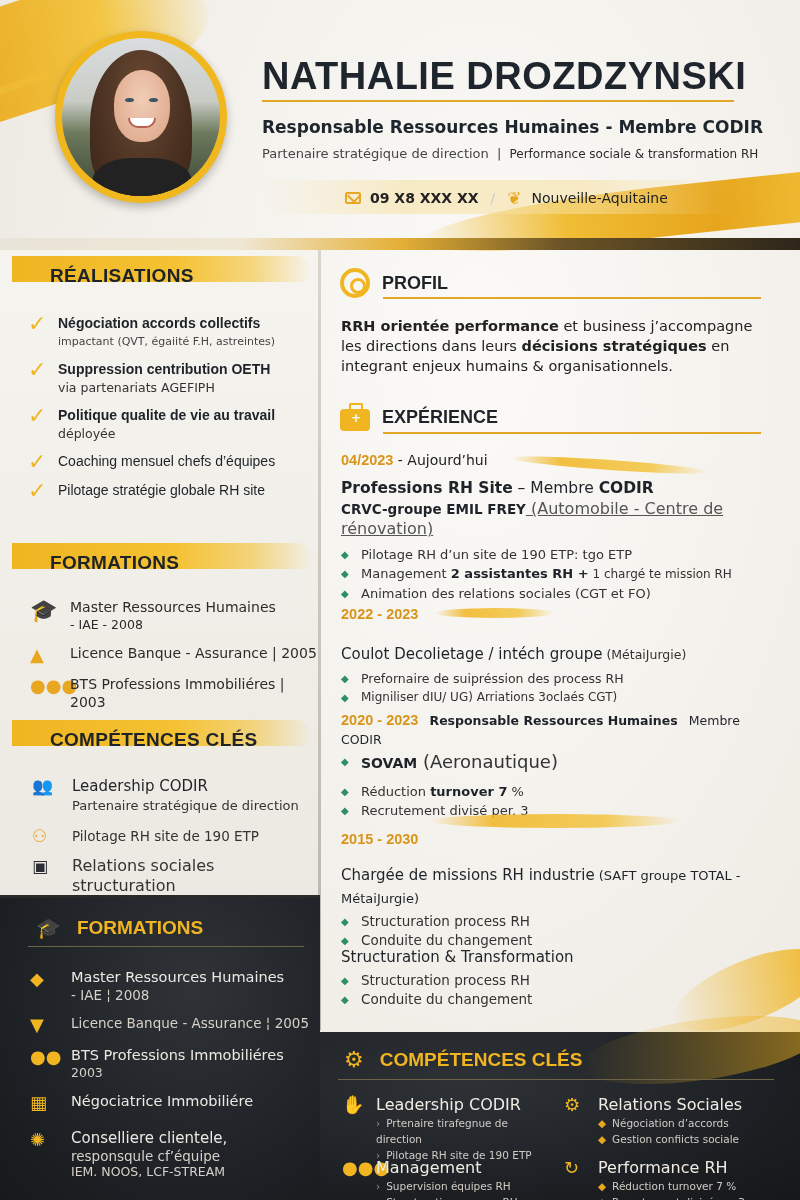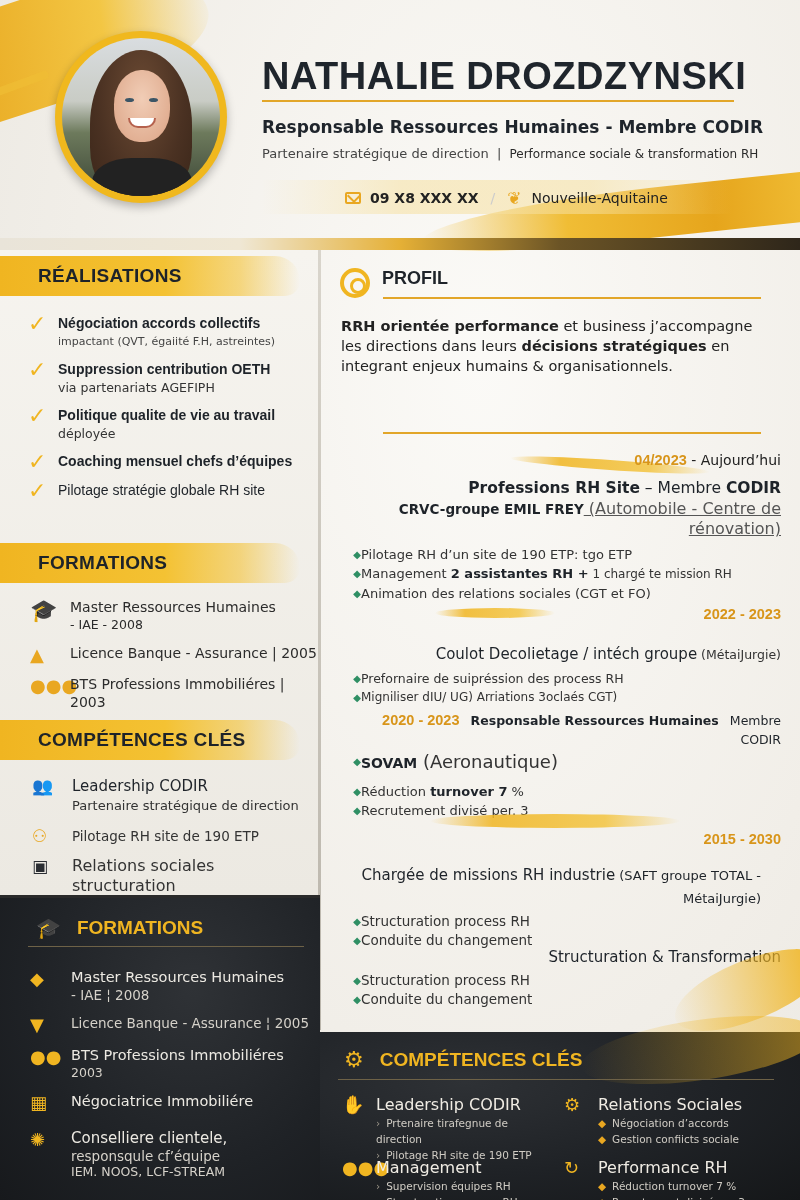--- a/index.html
+++ b/index.html
@@ -52,21 +52,21 @@
   .contact .ic::after { content: ""; position: absolute; left: 2px; top: -3px; width: 8px; height: 8px; border-right: 2px solid #e9a721; border-bottom: 2px solid #e9a721; transform: rotate(45deg); }
   .contact .phone { font-weight: 700; color: #222; font-size: 14px; }
   .contact .slash { color: #ccc; margin: 0 12px; }
   .contact .leaf { color: #e9a721; font-size: 17px; margin-right: 10px; }
   .contact .loc { color: #222; }
 
   
   .left { position: absolute; left: 0; top: 250px; width: 320px; height: 645px; background: linear-gradient(180deg, #f6f4ef, #ecE9e2); }
   .left-divider { position: absolute; left: 318px; top: 250px; width: 3px; height: 780px; background: linear-gradient(180deg, #d9d5cc, #b9b4aa); }
 
-  .sec-banner { position: absolute; left: 0; width: 300px; height: 40px;
+  .sec-banner { position: absolute; left: 12px; width: 300px; height: 26px;
     background: linear-gradient(90deg, #f0b521 0%, #f4c233 55%, rgba(244,194,51,.6) 80%, rgba(244,194,51,0) 100%);
     border-radius: 0 30px 18px 0; }
   .sec-banner .h { position: absolute; left: 38px; top: 9px; font-family: "Liberation Sans", sans-serif; font-weight: 700; font-size: 19px; color: #1e2329; letter-spacing: .3px; }
 
   .real-list { position: absolute; left: 28px; top: 314px; width: 290px; }
   .real-item { display: flex; margin-bottom: 9px; }
   .check { width: 30px; flex: none; color: #f0b521; font-size: 22px; line-height: 20px; font-weight: 700; }
   .real-item .t { font-family: "Liberation Sans", sans-serif; font-weight: 700; font-size: 14px; color: #1e2329; line-height: 19px; }
   .real-item .s { font-size: 12.5px; color: #333; line-height: 18px; }
   .real-item .s.small { font-size: 11px; color: #444; }
@@ -90,34 +90,34 @@
   .dark-left .hdr .ico { color: #f0b521; font-size: 20px; margin-right: 16px; }
   .dark-left .hdr .h { font-family: "Liberation Sans", sans-serif; font-weight: 700; font-size: 19px; color: #f0b521; }
   .dark-left .rule { position: absolute; left: 28px; top: 48px; width: 276px; height: 1px; background: #6e6247; }
   .dk-list { position: absolute; left: 30px; top: 70px; width: 290px; }
   .dk-item { display: flex; margin-bottom: 11px; }
   .dk-item .ico { width: 41px; flex: none; color: #f0b521; font-size: 18px; }
   .dk-item .t { font-size: 14.5px; color: #ece9e2; line-height: 19px; }
   .dk-item .s { font-size: 12.5px; color: #d6d2ca; line-height: 16px; display: block; }
 
   
-  .rsec { position: absolute; left: 340px; display: flex; align-items: flex-start; }
+  .rsec { position: absolute; left: 340px; display: flex; align-items: center; }
   .rsec .ico { width: 30px; height: 30px; margin-right: 12px; position: relative; }
   .rsec .h { font-family: "Liberation Sans", sans-serif; font-weight: 700; font-size: 18px; color: #1e2329; }
   .rrule { position: absolute; left: 383px; width: 378px; height: 2px; background: #e2a629; }
   .target { border-radius: 50%; border: 4px solid #f0b521; }
   .target::after { content: ""; position: absolute; left: 6px; top: 6px; width: 10px; height: 10px; border-radius: 50%; border: 3px solid #f0b521; }
   .briefcase { background: #f0b521; border-radius: 4px; height: 22px !important; margin-top: 6px; }
   .briefcase::before { content: ""; position: absolute; left: 9px; top: -6px; width: 10px; height: 5px; border: 2px solid #f0b521; border-bottom: none; border-radius: 2px 2px 0 0; }
   .briefcase::after { content: "+"; position: absolute; left: 11px; top: 2px; color: #fff; font-size: 12px; font-weight: 700; }
 
   .profil { position: absolute; left: 341px; top: 316px; width: 420px; font-size: 14.5px; line-height: 20px; color: #222; }
   .profil b { font-weight: 700; }
 
-  .exp { position: absolute; left: 341px; width: 440px; text-align: right; }
+  .exp { position: absolute; left: 341px; width: 440px; }
   .date { font-family: "Liberation Sans", sans-serif; font-weight: 700; font-size: 14.5px; color: #d8951a; display: inline-block; position: relative; }
   .date-rest { font-size: 14px; color: #222; }
   .date-stroke { position: absolute; height: 10px; background: linear-gradient(90deg, rgba(240,181,33,0) 0%, #f0b521 25%, #f3c440 70%, rgba(243,196,64,0) 100%); border-radius: 50%; opacity: .85; }
   .role { font-size: 15.5px; color: #1e2329; line-height: 22px; }
   .role b { font-weight: 700; }
   .company { font-size: 13.5px; color: #1e2329; line-height: 20px; }
   .company b { font-weight: 700; }
   .company .m { color: #555; font-size: 16px; text-decoration: underline; }
   .bullets { margin-top: 6px; }
   .bullet { font-size: 13px; color: #333; line-height: 19px; display: flex; }
@@ -203,21 +203,21 @@
     <div class="real-item">
       <span class="check">✓</span>
       <div>
           <div class="t">Politique qualite de vie au travail</div>
       <div class="s">déployée</div>
         </div>
     </div>
     <div class="real-item">
       <span class="check">✓</span>
       <div>
-          <div class="t" style="font-weight:700">Coaching mensuel chefs d’équipes</div>
+          <div class="t" style="font-weight:400">Coaching mensuel chefs d’équipes</div>
         </div>
     </div>
     <div class="real-item">
       <span class="check">✓</span>
       <div>
           <div class="t" style="font-weight:400">Pilotage stratégie globale RH site</div>
         </div>
     </div>
   </div>
 
@@ -297,20 +297,24 @@
 
   <div class="rsec" style="top:268px">
     <span class="ico target"></span>
     <span class="h">PROFIL</span>
   </div>
   <div class="rrule" style="top:297px"></div>
   <div class="profil">
     <b>RRH orientée performance</b><span> et </span><span>business</span><span> j’accompagne les directions dans leurs </span><b>décisions stratégiques</b><span> en integrant enjeux humains &amp; organisationnels.</span>
   </div>
 
+  <div class="rsec" style="top:403px">
+    <span class="ico briefcase"></span>
+    <span class="h">EXPÉRIENCE</span>
+  </div>
   <div class="rrule" style="top:432px"></div>
 
   <div class="date-stroke" style="left:510px;top:460px;width:200px;transform:rotate(4deg)"></div>
   <div class="exp" style="top:450px">
     <span class="date">04/2023</span><span class="date-rest"> - Aujourd’hui</span>
     <div class="role" style="margin-top:8px"><b>Professions RH Site</b><span> – Membre </span><b>CODIR</b></div>
     <div class="company"><b>CRVC-groupe EMIL FREY</b><span class="m"> (Automobile - Centre de rénovation)</span></div>
     <div class="bullets">
       <div class="bullet">
           <span class="dia">◆</span>

